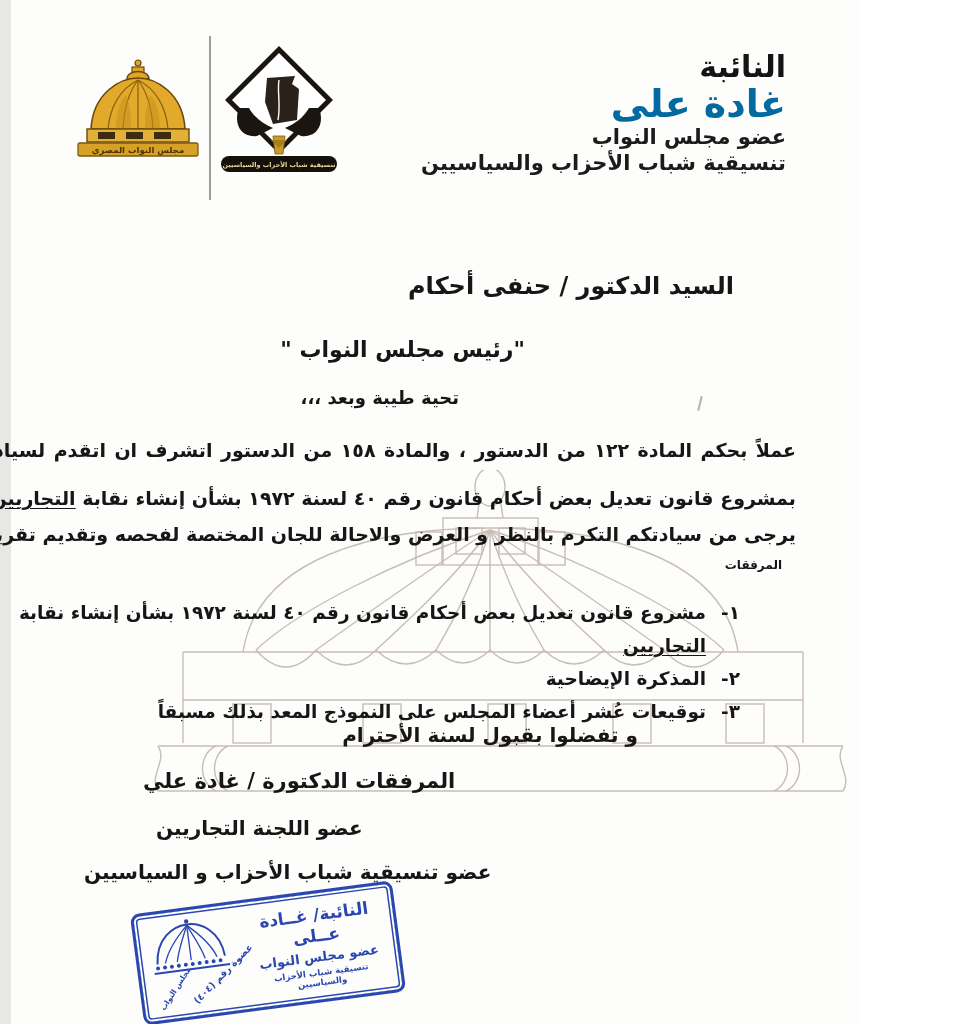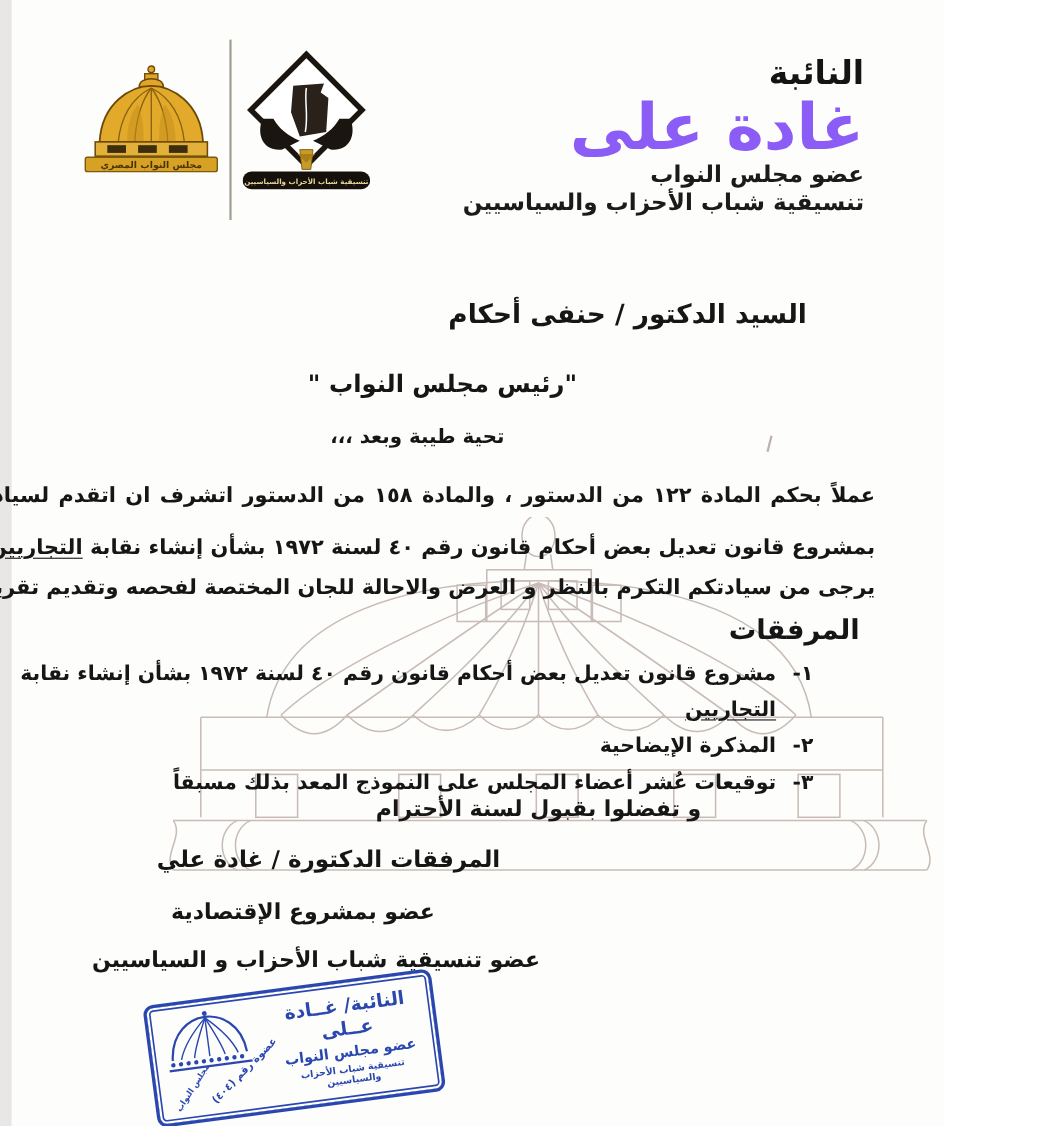--- a/index.html
+++ b/index.html
@@ -9,21 +9,21 @@
     font-family:"DejaVu Sans","Liberation Sans",sans-serif;
     color:#161616;direction:rtl;
   }
   .abs{position:absolute;white-space:nowrap;z-index:2;}
   .bold{font-weight:700;}
   
   .scan-strip{position:absolute;left:0;top:0;width:11px;height:1024px;background:#e9e7e5;z-index:1;}
   
   .hdr-block{position:absolute;right:72px;top:50px;text-align:right;z-index:2;}
   .hdr-title{font-size:30px;font-weight:700;color:#141414;line-height:1.1;}
-  .hdr-name{font-size:58px;font-weight:700;color:#8b5cf6;line-height:1.05;margin-top:2px;letter-spacing:1px;}
+  .hdr-name{font-size:38px;font-weight:700;color:#0369a1;line-height:1.05;margin-top:2px;letter-spacing:1px;}
   .hdr-sub{font-size:21px;font-weight:700;color:#1b1b1b;line-height:1.22;}
   .hdr-sub:first-of-type{margin-top:8px;}
   .logo-sep{position:absolute;left:209px;top:36px;width:2px;height:164px;background:#a39d93;z-index:2;}
   .logo-parliament{position:absolute;left:70px;top:55px;z-index:2;}
   .logo-coalition{position:absolute;left:221px;top:44px;z-index:2;}
   
   .pen-mark{position:absolute;left:855px;top:0;z-index:2;}
   
   .slash-artifact{position:absolute;left:699px;top:396px;width:2px;height:15px;background:#b8b1ac;transform:rotate(14deg);z-index:1;}
   
@@ -164,41 +164,41 @@
   <div class="slash-artifact"></div>
 
   <div class="abs bold r1">السيد الدكتور / حنفى أحكام</div>
   <div class="abs bold r2">"رئيس مجلس النواب "</div>
   <div class="abs bold r3">تحية طيبة وبعد ،،،</div>
 
   <div class="para p1"><span style="white-space:normal;">عملاً بحكم المادة ١٢٢ من الدستور ، والمادة ١٥٨ من الدستور اتشرف ان اتقدم لسيادتكم بمشروع قانون تعديل بعض أحكام قانون رقم ٤٠ لسنة ١٩٧٢ بشأن إنشاء نقابة </span><span class="u">التجاريين</span></div>
 
   <div class="para p2">يرجى من سيادتكم التكرم بالنظر و العرض والاحالة للجان المختصة لفحصه وتقديم تقرير عنه إلى المجلس</div>
 
-  <div class="abs bold attach-title" style="font-size:25px;">المرفقات</div>
+  <div class="abs bold attach-title" style="font-size:12px;">المرفقات</div>
 
   <div class="list">
     <div class="list-item">
       <span class="list-num">١-</span>
       <span><span>مشروع قانون تعديل بعض أحكام قانون رقم ٤٠ لسنة ١٩٧٢ بشأن إنشاء نقابة </span><span class="u">التجاريين</span></span>
     </div>
     <div class="list-item">
       <span class="list-num">٢-</span>
       <span><span>المذكرة الإيضاحية</span><span class="u"></span></span>
     </div>
     <div class="list-item">
       <span class="list-num">٣-</span>
       <span><span>توقيعات عُشر أعضاء المجلس على النموذج المعد بذلك مسبقاً</span><span class="u"></span></span>
     </div>
   </div>
 
   <div class="abs bold closing">و تفضلوا بقبول لسنة الأحترام</div>
 
   <div class="abs bold s1">المرفقات الدكتورة / غادة علي</div>
-  <div class="abs bold s2">عضو بمشروع الإقتصادية</div>
+  <div class="abs bold s2">عضو اللجنة التجاريين</div>
   <div class="abs bold s3">عضو تنسيقية شباب الأحزاب و السياسيين</div>
 
   <div class="stamp">
     <div class="stamp-inner">
       <div class="stamp-text">
         <div class="stamp-l1">النائبة/ غــادة عــلى</div>
         <div class="stamp-l2">عضو مجلس النواب</div>
         <div class="stamp-l3">تنسيقية شباب الأحزاب والسياسيين</div>
       </div>
       <div class="stamp-graphic">

